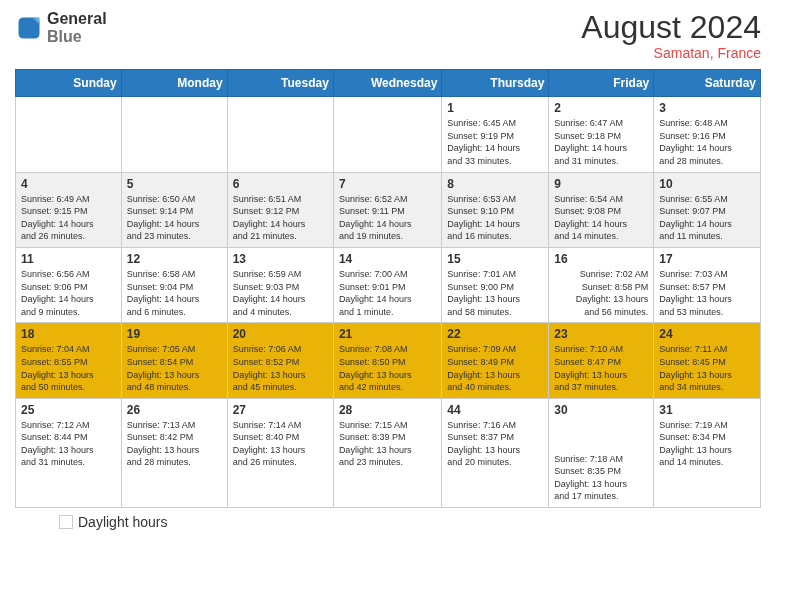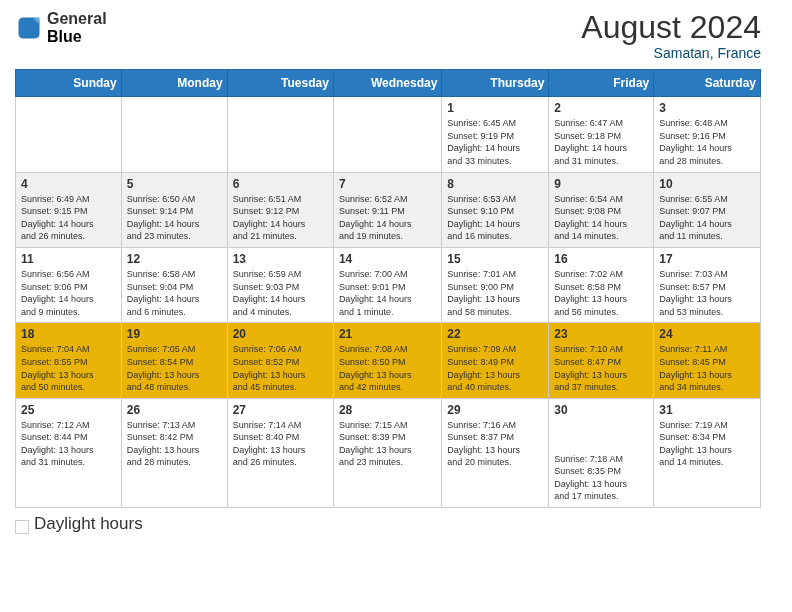--- a/index.html
+++ b/index.html
@@ -32,39 +32,39 @@
       line-height: 1.1;
     }
     .logo-general {
       font-size: 16px;
       font-weight: bold;
       color: #333;
     }
     .logo-blue {
       font-size: 16px;
       font-weight: bold;
-      color: #000000;
+      color: #737373;
     }
     .logo-icon {
       width: 28px;
       height: 28px;
       margin-right: 2px;
     }
     .title-block {
       text-align: right;
     }
     .month-title {
       font-size: 32px;
       font-weight: normal;
       color: #333;
       line-height: 1.1;
     }
     .location-title {
       font-size: 14px;
-      color: #0c4a6e;
+      color: #ef4444;
     }
     .calendar {
       width: 100%;
       border-collapse: collapse;
       border: 1px solid #ccc;
     }
     .calendar th {
       background: #2a7abf;
       color: #fff;
       font-size: 12px;
@@ -99,24 +99,25 @@
     .day-info {
       font-size: 9px;
       color: #333;
       line-height: 1.4;
     }
     .empty-cell {
       background: #fff !important;
     }
     .footer {
       display: flex;
-      align-items: flex-end;
+      align-items: center;
       margin-top: 6px;
-      font-size: 17px;
-      color: #333;
+      font-size: 14px;
+      color: #333;
+      margin-left: 44px;
     }
     .legend-box {
       width: 14px;
       height: 14px;
       background: #fff;
       border: 1px solid #ccc;
       margin-right: 5px;
       display: inline-block;
     }
     
@@ -271,21 +272,21 @@
           </td>
           <td>
             <span class="day-number">15</span>
             <div class="day-info" style="white-space: pre-line;">Sunrise: 7:01 AM
 Sunset: 9:00 PM
 Daylight: 13 hours
 and 58 minutes.</div>
           </td>
           <td>
             <span class="day-number">16</span>
-            <div class="day-info" style="white-space: pre-line;">Sunrise: 7:02 AM
+            <div class="day-info" style="white-space: pre-line; text-align: right;">Sunrise: 7:02 AM
 Sunset: 8:58 PM
 Daylight: 13 hours
 and 56 minutes.</div>
           </td>
           <td>
             <span class="day-number">17</span>
             <div class="day-info" style="white-space: pre-line;">Sunrise: 7:03 AM
 Sunset: 8:57 PM
 Daylight: 13 hours
 and 53 minutes.</div>
@@ -365,21 +366,21 @@
 and 26 minutes.</div>
           </td>
           <td>
             <span class="day-number">28</span>
             <div class="day-info" style="white-space: pre-line;">Sunrise: 7:15 AM
 Sunset: 8:39 PM
 Daylight: 13 hours
 and 23 minutes.</div>
           </td>
           <td>
-            <span class="day-number">29</span>
+            <span class="day-number">44</span>
             <div class="day-info" style="white-space: pre-line;">Sunrise: 7:16 AM
 Sunset: 8:37 PM
 Daylight: 13 hours
 and 20 minutes.</div>
           </td>
           <td>
             <span class="day-number">30</span>
             <div class="day-info" style="white-space: pre-line; margin-top: 36px;">Sunrise: 7:18 AM
 Sunset: 8:35 PM
 Daylight: 13 hours

